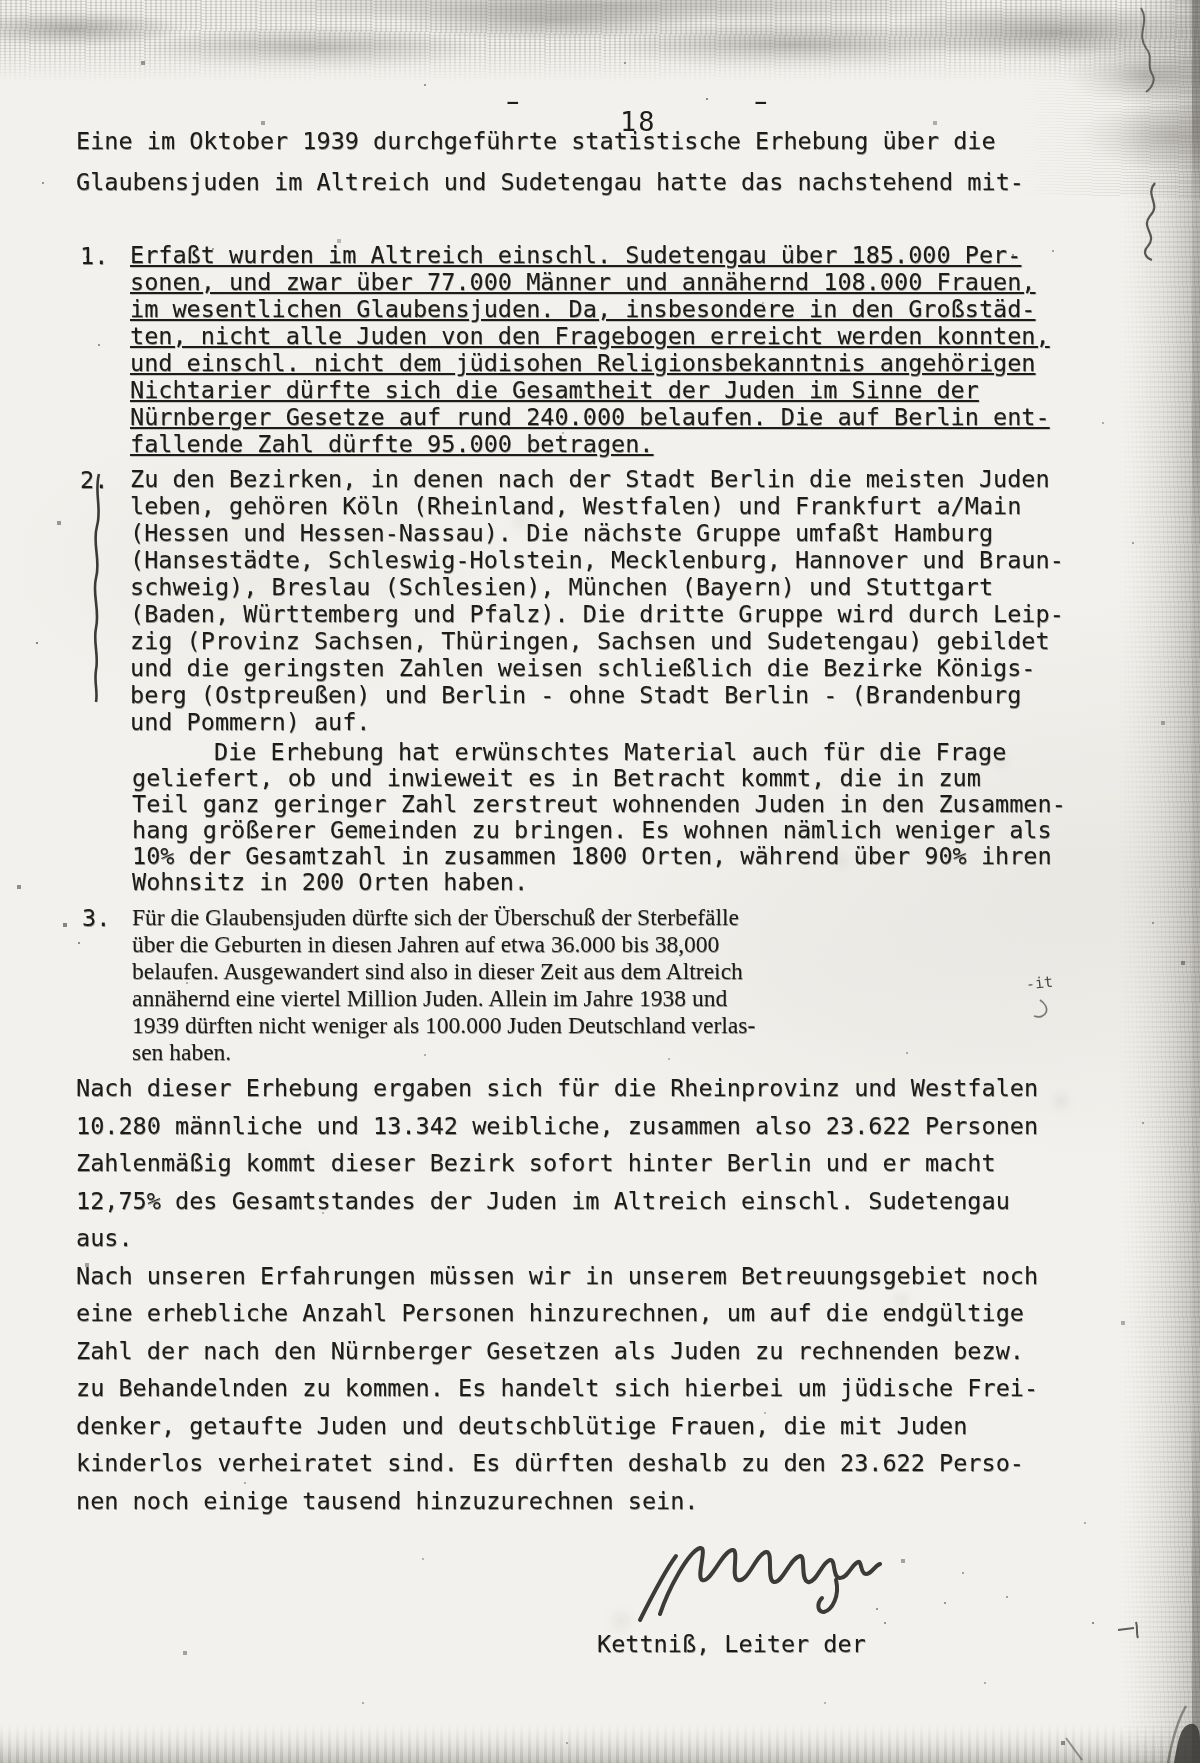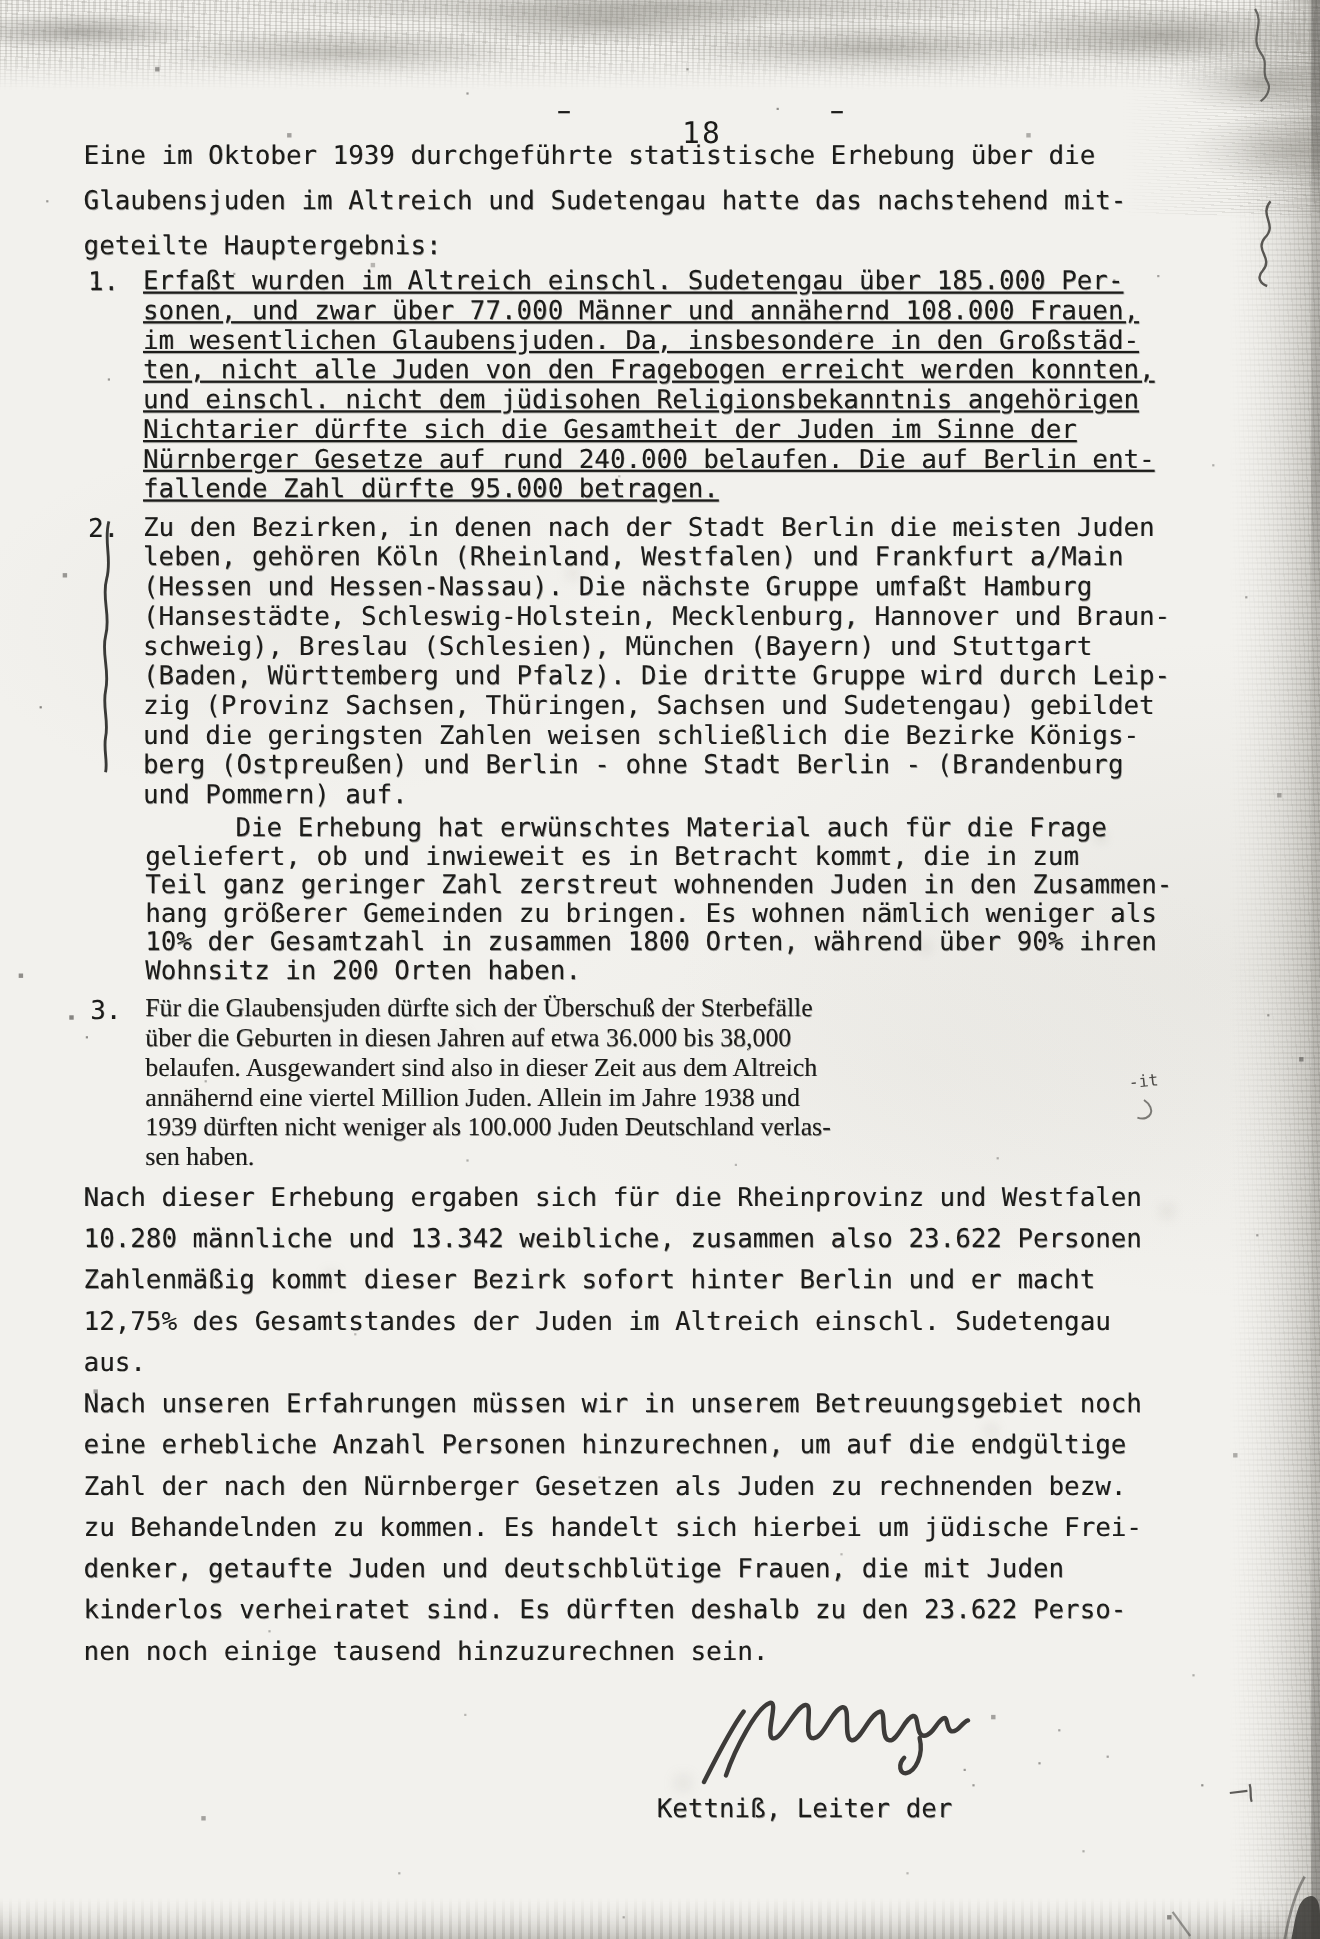--- a/index.html
+++ b/index.html
@@ -146,21 +146,21 @@
   <div class="grain-right"></div>
   <div class="edge-right"></div>
   <div class="grain-bottom"></div>
   <div class="speck speck-dark"></div>
   <div class="speck speck-gray"></div>
 
   <span class="pageno-dash" style="left:505px;top:86px;">-</span>
   <span class="pageno-num" style="left:620px;top:82px;">18</span>
   <span class="pageno-dash" style="left:753px;top:86px;">-</span>
 
-  <div class="txt intro"><div class="line">Eine im Oktober 1939 durchgeführte statistische Erhebung über die</div><div class="line">Glaubensjuden im Altreich und Sudetengau hatte das nachstehend mit-</div><div class="line">geteilte Hauptergebnis:</div></div>
+  <div class="txt intro"><div class="line">Eine im Oktober 1939 durchgeführte statistische Erhebung über die</div><div class="line">Glaubensjuden im Altreich und Sudetengau hatte das nachstehend mit-</div></div>
 
   <div class="item item1 txt">
     <span class="marker">1.</span>
     <div class="itext"><div class="line">Erfaßt wurden im Altreich einschl. Sudetengau über 185.000 Per-</div><div class="line">sonen, und zwar über 77.000 Männer und annähernd 108.000 Frauen,</div><div class="line">im wesentlichen Glaubensjuden. Da, insbesondere in den Großstäd-</div><div class="line">ten, nicht alle Juden von den Fragebogen erreicht werden konnten,</div><div class="line">und einschl. nicht dem jüdisohen Religionsbekanntnis angehörigen</div><div class="line">Nichtarier dürfte sich die Gesamtheit der Juden im Sinne der</div><div class="line">Nürnberger Gesetze auf rund 240.000 belaufen. Die auf Berlin ent-</div><div class="line">fallende Zahl dürfte 95.000 betragen.</div></div>
   </div>
 
   <div class="item item2 txt">
     <span class="marker">2.</span>
     <div class="itext"><div class="line">Zu den Bezirken, in denen nach der Stadt Berlin die meisten Juden</div><div class="line">leben, gehören Köln (Rheinland, Westfalen) und Frankfurt a/Main</div><div class="line">(Hessen und Hessen-Nassau). Die nächste Gruppe umfaßt Hamburg</div><div class="line">(Hansestädte, Schleswig-Holstein, Mecklenburg, Hannover und Braun-</div><div class="line">schweig), Breslau (Schlesien), München (Bayern) und Stuttgart</div><div class="line">(Baden, Württemberg und Pfalz). Die dritte Gruppe wird durch Leip-</div><div class="line">zig (Provinz Sachsen, Thüringen, Sachsen und Sudetengau) gebildet</div><div class="line">und die geringsten Zahlen weisen schließlich die Bezirke Königs-</div><div class="line">berg (Ostpreußen) und Berlin - ohne Stadt Berlin - (Brandenburg</div><div class="line">und Pommern) auf.</div></div>
   </div>

